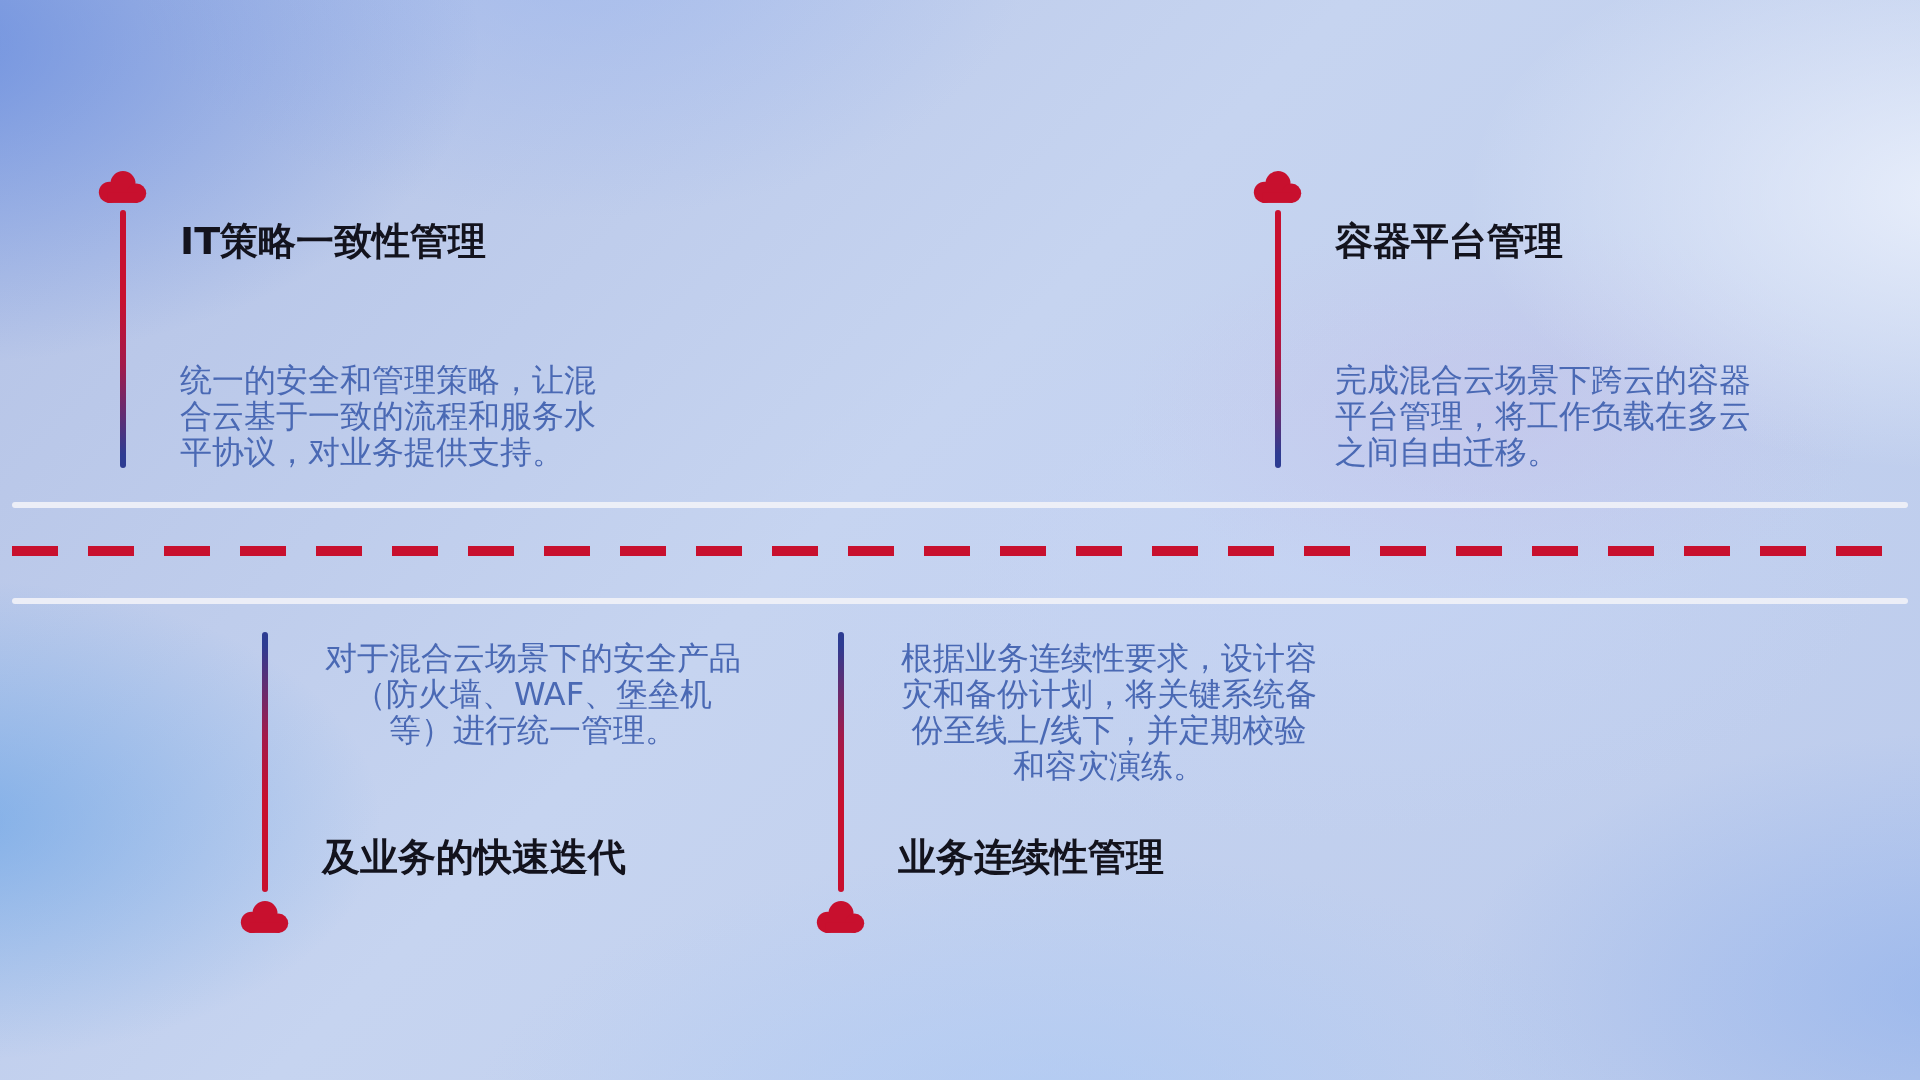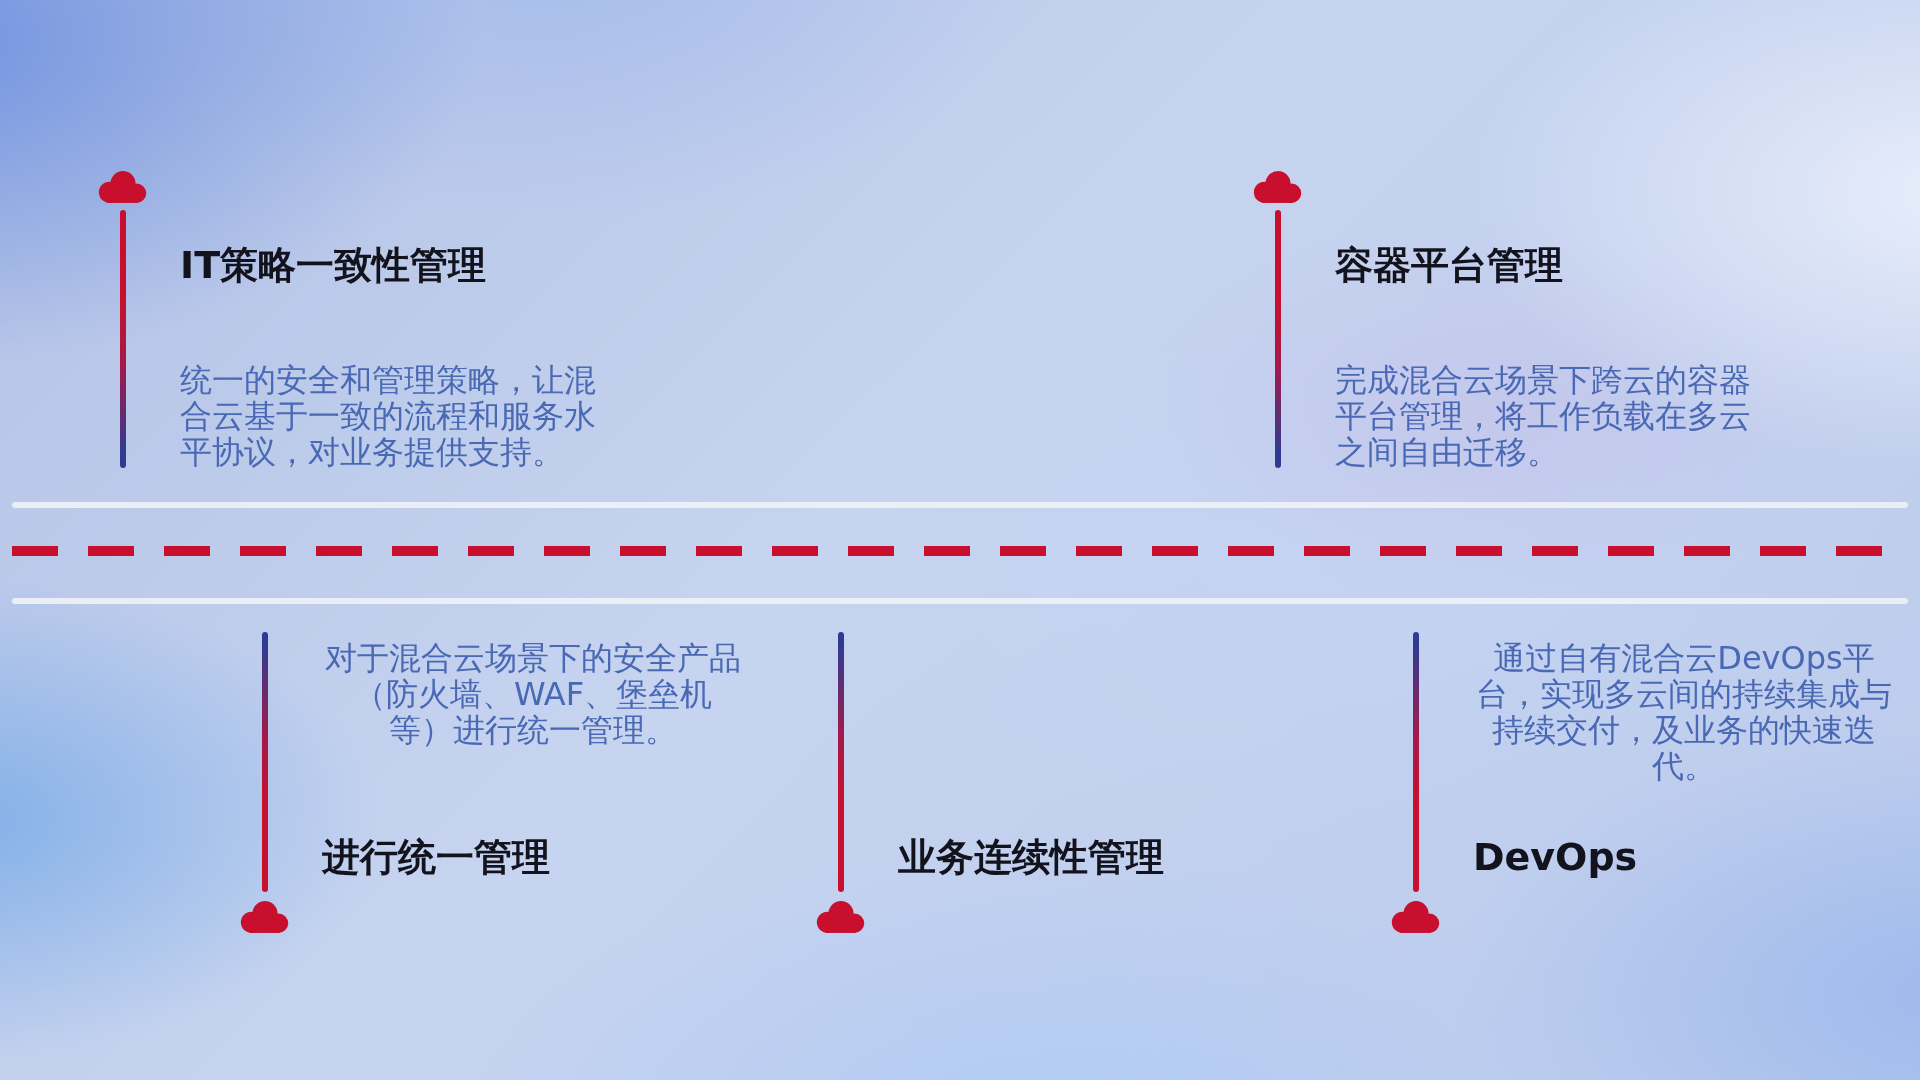--- a/index.html
+++ b/index.html
@@ -73,21 +73,21 @@
 
   .item-title {
     position: absolute;
     left: 86px;
     font-size: 38px;
     line-height: 46px;
     font-weight: 700;
     color: #13131d;
     white-space: nowrap;
   }
-  .item-top .item-title    { top: 50px; margin-top: 24px; }
+  .item-top .item-title    { top: 50px; }
   .item-bottom .item-title { top: 204px; }
 
   .item-desc {
     position: absolute;
     left: 86px;
     width: 422px;
     font-size: 32px;
     line-height: 36px;
     color: #4a69b4;
   }
@@ -127,52 +127,40 @@
         <rect x="14" y="25" width="31" height="11"></rect>
       </g>
     </svg>
     <div class="vline"></div>
     <h2 class="item-title">容器平台管理</h2>
     <p class="item-desc">完成混合云场景下跨云的容器平台管理，将工作负载在多云之间自由迁移。</p>
   </div>
 
   <div class="item item-bottom" style="left:236px">
     <p class="item-desc">对于混合云场景下的安全产品（防火墙、WAF、堡垒机等）进行统一管理。</p>
-    <h2 class="item-title">进行统一管理</h2>
+    <h2 class="item-title">及业务的快速迭代</h2>
     <div class="vline"></div>
     <svg class="cloud" viewBox="0 0 60 38">
       <g fill="#c8102e">
         <circle cx="16" cy="25" r="11"></circle>
         <circle cx="30" cy="16" r="13"></circle>
         <circle cx="44" cy="26" r="10"></circle>
         <rect x="14" y="25" width="31" height="11"></rect>
       </g>
     </svg>
   </div>
 
   <div class="item item-bottom" style="left:812px">
+    <p class="item-desc">根据业务连续性要求，设计容灾和备份计划，将关键系统备份至线上/线下，并定期校验和容灾演练。</p>
     <h2 class="item-title">业务连续性管理</h2>
     <div class="vline"></div>
     <svg class="cloud" viewBox="0 0 60 38">
       <g fill="#c8102e">
         <circle cx="16" cy="25" r="11"></circle>
         <circle cx="30" cy="16" r="13"></circle>
         <circle cx="44" cy="26" r="10"></circle>
         <rect x="14" y="25" width="31" height="11"></rect>
       </g>
     </svg>
   </div>
 
-  <div class="item item-bottom" style="left:1387px">
-    <p class="item-desc">通过自有混合云DevOps平台，实现多云间的持续集成与持续交付，及业务的快速迭代。</p>
-    <h2 class="item-title">DevOps</h2>
-    <div class="vline"></div>
-    <svg class="cloud" viewBox="0 0 60 38">
-      <g fill="#c8102e">
-        <circle cx="16" cy="25" r="11"></circle>
-        <circle cx="30" cy="16" r="13"></circle>
-        <circle cx="44" cy="26" r="10"></circle>
-        <rect x="14" y="25" width="31" height="11"></rect>
-      </g>
-    </svg>
-  </div>
 
 </div>
 
 </body></html>

